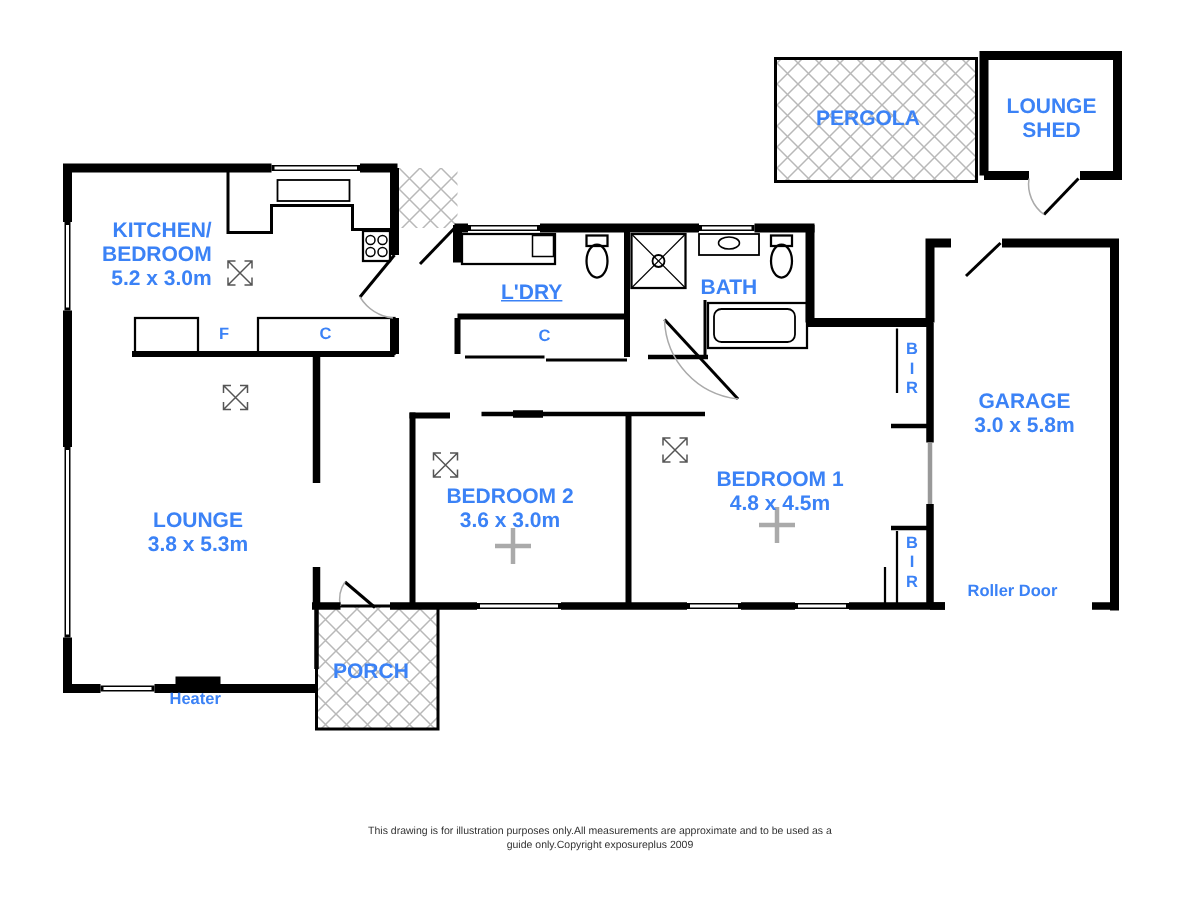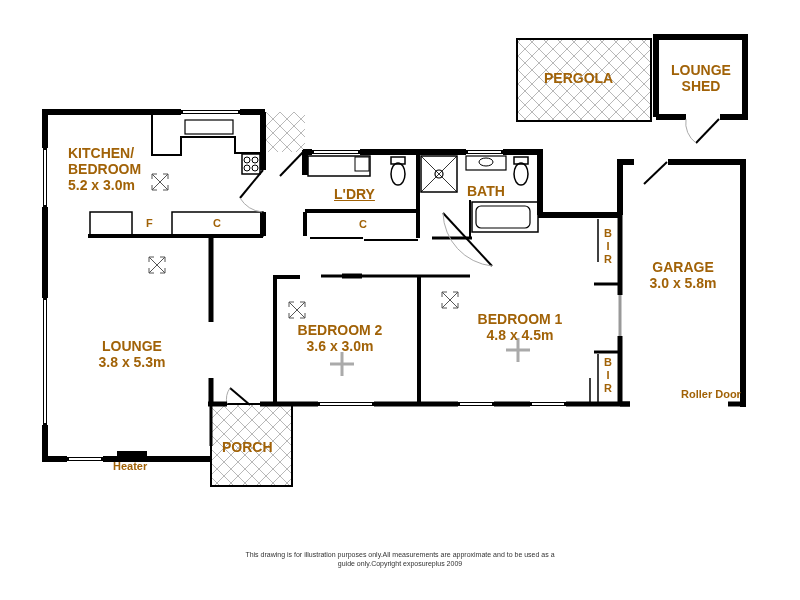--- a/index.html
+++ b/index.html
@@ -1,18 +1,18 @@
 <!DOCTYPE html>
 <html><head>
   <meta charset="utf-8">
   <style>
     html, body { margin: 0; padding: 0; background: #ffffff; }
     body { width: 800px; height: 600px; position: relative; overflow: hidden; font-family: "Liberation Sans", sans-serif; }
     #plan { position: absolute; left: 0; top: 0; }
-    .label { position: absolute; font-family: "Liberation Sans", sans-serif; font-weight: bold; color: #a16207; text-align: center; line-height: 1.15; white-space: nowrap; }
+    .label { position: absolute; font-family: "Liberation Sans", sans-serif; font-weight: bold; color: #3b82f6; text-align: center; line-height: 1.15; white-space: nowrap; }
     .room-name { font-size: 14px; }
     .small { font-size: 11px; }
     .footer { position: absolute; left: 200px; width: 400px; top: 551px; font-size: 7px; color: #333; text-align: center; line-height: 1.25; font-family: "Liberation Sans", sans-serif; }
   </style>
 </head>
 <body>
 
 <svg id="plan" width="800" height="600" viewBox="0 0 800 600" xmlns="http://www.w3.org/2000/svg">
   <defs>
     <pattern id="hatch" patternUnits="userSpaceOnUse" width="14" height="14">
@@ -175,21 +175,21 @@
       </g>
     <g transform="translate(342,364)" stroke="#aaa" stroke-width="3">
         <path d="M-12,0 L12,0 M0,-12 L0,12"></path>
       </g>
     <g transform="translate(518,350)" stroke="#aaa" stroke-width="3">
         <path d="M-12,0 L12,0 M0,-12 L0,12"></path>
       </g>
   </g>
 </svg>
 
-<div class="label room-name" style="left:68px; top:145px; text-align:left;">
+<div class="label room-name" style="left:68px; top:145px; text-align:right;">
   <div>KITCHEN/</div>
   <div>BEDROOM</div>
   <div>5.2 x 3.0m</div>
 </div>
 <div class="label small" style="left:146px; top:217px;">F</div>
 <div class="label small" style="left:213px; top:217px;">C</div>
 
 <div class="label room-name" style="left:82px; top:338px; width:100px;">
   <div>LOUNGE</div>
   <div>3.8 x 5.3m</div>
@@ -219,21 +219,21 @@
 <div class="label small" style="left:601px; top:356px; width:14px; line-height:1.2;">
   <div>B</div>
   <div>I</div>
   <div>R</div>
 </div>
 
 <div class="label room-name" style="left:633px; top:259px; width:100px;">
   <div>GARAGE</div>
   <div>3.0 x 5.8m</div>
 </div>
-<div class="label small" style="left:645px; top:388px;margin-left:36px;">Roller Door</div>
+<div class="label small" style="left:645px; top:388px;">Roller Door</div>
 
 <div class="label room-name" style="left:222px; top:439px;">PORCH</div>
 <div class="label room-name" style="left:544px; top:70px;">PERGOLA</div>
 
 <div class="label room-name" style="left:659px; top:62px; width:84px;">
   <div>LOUNGE</div>
   <div>SHED</div>
 </div>
 
 <div class="footer">

